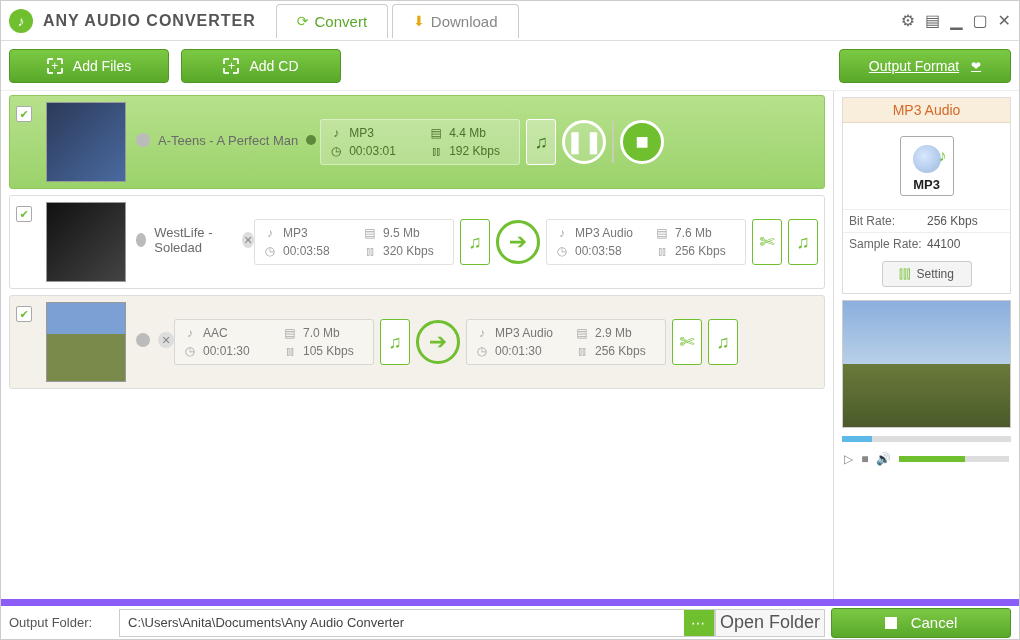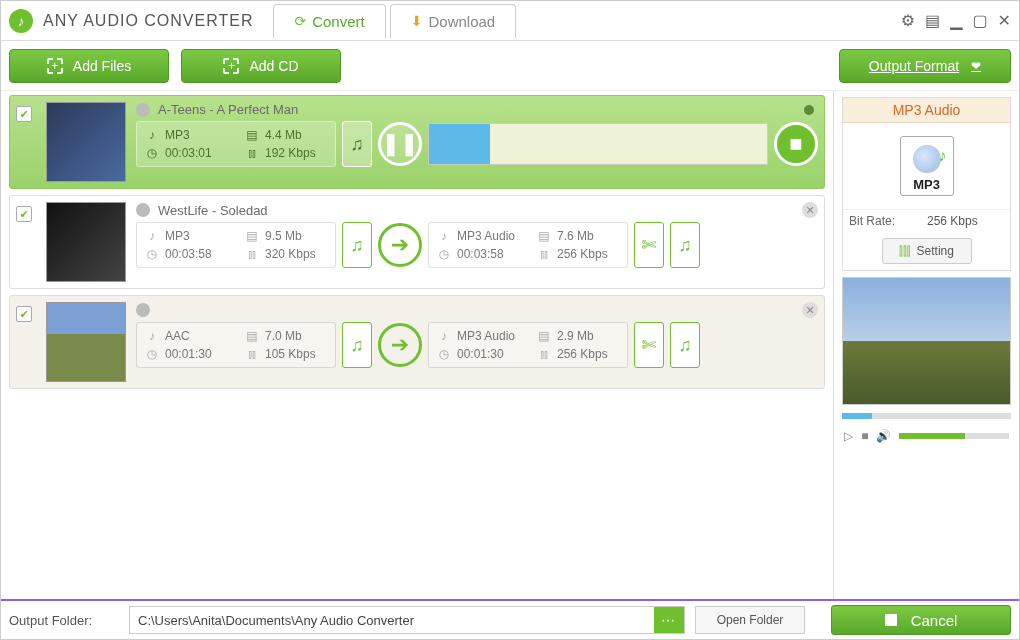--- a/index.html
+++ b/index.html
@@ -1,19 +1,19 @@
 <!DOCTYPE html>
 <html><head>
 <meta charset="utf-8">
 <style>
 * { box-sizing: border-box; margin: 0; padding: 0; font-family: "Segoe UI", Arial, sans-serif; }
 body { width: 1020px; height: 640px; background: #fff; overflow: hidden; border: 1px solid #ccc; }
 .titlebar { height: 40px; display: flex; align-items: center; padding: 0 8px; border-bottom: 1px solid #ddd; }
 .logo { width: 24px; height: 24px; background: #6fbf2f; border-radius: 50%; display: flex; align-items: center; justify-content: center; color: #fff; font-size: 14px; margin-right: 10px; }
-.app-title { font-size: 16px; font-weight: normal; color: #555; letter-spacing: 1px; flex: 0 0 auto; margin-right: 20px; }
+.app-title { font-size: 16px; font-weight: bold; color: #555; letter-spacing: 1px; flex: 0 0 auto; margin-right: 20px; }
 .tabs { display: flex; gap: 4px; }
 .tab { padding: 8px 20px; border: 1px solid #ccc; border-bottom: none; border-radius: 4px 4px 0 0; font-size: 15px; cursor: pointer; display: flex; align-items: center; gap: 6px; color: #888; }
 .tab.active { background: #fff; color: #5aa82a; border-color: #ccc; }
 .tab .ticon { font-size: 14px; }
 .winbtns { margin-left: auto; display: flex; gap: 10px; color: #666; font-size: 16px; }
 .winbtns span { cursor: pointer; }
 .toolbar { height: 50px; display: flex; align-items: center; padding: 7px 8px; gap: 12px; border-bottom: 1px solid #eee; }
 .btn-green { background: linear-gradient(#7bc943,#5aa82a); color: #fff; border: 1px solid #4f9625; border-radius: 4px; height: 34px; display: flex; align-items: center; justify-content: center; gap: 10px; font-size: 14px; cursor: pointer; }
 .btn-green.lg { width: 160px; }
 .bicon { width: 16px; height: 16px; border: 2px dashed rgba(255,255,255,0.9); border-radius: 2px; display: flex; align-items: center; justify-content: center; font-size: 12px; line-height: 1; }
@@ -24,21 +24,21 @@
 .list { flex: 1; padding: 4px 8px; overflow: auto; }
 .row { display: flex; border: 1px solid #ddd; border-radius: 3px; margin-bottom: 6px; padding: 6px; gap: 10px; background: #fff; }
 .row.playing { background: linear-gradient(#b7e18c,#9bd26b); border-color: #8fc95b; }
 .row.alt { background: #f4f1ea; }
 .chkcol { width: 20px; display: flex; align-items: flex-start; padding-top: 4px; }
 .chk { width: 16px; height: 16px; border: 1px solid #aaa; border-radius: 2px; background: #fff; display: flex; align-items: center; justify-content: center; color: #6fbf2f; font-size: 11px; cursor: pointer; }
 .thumb { width: 80px; height: 80px; background: #333; border: 1px solid #999; flex-shrink: 0; }
 .thumb.t1 { background: linear-gradient(135deg,#2b3a5a,#4a6aa0); }
 .thumb.t2 { background: linear-gradient(135deg,#111,#444); }
 .thumb.t3 { background: linear-gradient(#7aa0d4 40%,#7a8a4a 40%); }
-.info { flex: 1; display: flex; flex-direction: column; }
+.info { flex: 1; display: flex; }
 .rowtitle { display: flex; align-items: center; gap: 8px; color: #6a6a6a; font-size: 13px; margin-bottom: 4px; }
 .rowtitle .disc { width: 14px; height: 14px; border-radius: 50%; background: #bbb; display: inline-block; }
 .closex { margin-left: auto; width: 16px; height: 16px; border-radius: 50%; background: #ddd; color: #888; font-size: 11px; display: flex; align-items: center; justify-content: center; cursor: pointer; }
 .dot { width: 10px; height: 10px; border-radius: 50%; background: #5c8a3a; margin-left: auto; margin-right: 4px; }
 .details { display: flex; align-items: center; gap: 6px; }
 .meta { display: grid; grid-template-columns: auto auto; gap: 4px 18px; border: 1px solid rgba(0,0,0,0.12); border-radius: 3px; padding: 6px 8px; background: rgba(255,255,255,0.3); }
 .row.playing .meta { background: rgba(255,255,255,0.22); border-color: rgba(255,255,255,0.4); }
 .mcell { display: flex; align-items: center; gap: 6px; color: #777; font-size: 12px; min-width: 82px; }
 .mcell .mi { color: #aaa; font-size: 12px; width: 14px; text-align: center; }
 .row.playing .mcell, .row.playing .mcell .mi { color: #4a722a; }
@@ -64,26 +64,26 @@
 .proprow .k { width: 78px; color: #666; }
 .settingbtn { margin: 6px auto; width: 90px; height: 26px; border: 1px solid #ccc; background: #f4f4f4; border-radius: 3px; font-size: 12px; display: flex; align-items: center; justify-content: center; gap: 6px; cursor: pointer; color: #555; }
 .sliders { color: #6fbf2f; font-size: 12px; }
 .preview { border: 1px solid #ccc; background: #000; height: 128px; position: relative; overflow: hidden; }
 .preview .sky { position: absolute; inset: 0 0 50% 0; background: linear-gradient(#8ab0dd,#b8cfe8); }
 .preview .ground { position: absolute; inset: 50% 0 0 0; background: linear-gradient(#6a7a3a,#4a5a2a); }
 .seek { height: 6px; background: #ddd; position: relative; margin-top: 2px; }
 .seek .sfill { position: absolute; left: 0; top: 0; bottom: 0; width: 18%; background: #5db9e8; }
 .pcontrols { display: flex; align-items: center; gap: 8px; padding: 4px 2px; color: #888; font-size: 12px; }
 .pcontrols .vol { flex: 1; height: 6px; background: linear-gradient(to right,#6fbf2f 60%,#ddd 60%); }
-.bottombar { height: 40px; border-top: 2px solid #8b5cf6; display: flex; align-items: center; padding: 0 8px; gap: 10px; }
+.bottombar { height: 40px; border-top: 7px solid #8b5cf6; display: flex; align-items: center; padding: 0 8px; }
 .bottombar .lbl { font-size: 13px; color: #555; width: 110px; }
 .pathbox { flex: 1; display: flex; border: 1px solid #ccc; height: 28px; }
 .pathbox input { flex: 1; border: none; padding: 0 8px; font-size: 13px; color: #444; outline: none; }
 .browse { width: 30px; background: #6fbf2f; color: #fff; display: flex; align-items: center; justify-content: center; cursor: pointer; font-size: 14px; letter-spacing: 2px; }
-.openf { width: 110px; height: 28px; border: 1px solid #ccc; background: #f6f6f6; font-size: 12px; color: #555; cursor: pointer; }
+.openf { width: 110px; height: 28px; border: 1px solid #ccc; background: #f6f6f6; font-size: 18px; color: #555; cursor: pointer; }
 .cancel { width: 180px; height: 30px; background: linear-gradient(#7bc943,#5aa82a); border: 1px solid #4f9625; color: #fff; font-size: 15px; display: flex; align-items: center; justify-content: center; gap: 14px; cursor: pointer; border-radius: 3px; }
 .cancel .sq { width: 12px; height: 12px; background: #fff; }
 </style>
 </head>
 <body>
 
 <div class="titlebar">
   <div class="logo">♪</div>
   <div class="app-title">ANY AUDIO CONVERTER</div>
   <div class="tabs">
@@ -283,20 +283,24 @@
       <div class="fmticon">
         <div class="pageicon">
             <span>MP3</span>
           </div>
       </div>
       <div class="proplist">
         <div class="proprow">
             <span class="k">Bit Rate:</span>
             <span>256 Kbps</span>
           </div>
+        <div class="proprow">
+            <span class="k">Sample Rate:</span>
+            <span>44100</span>
+          </div>
       </div>
       <div class="settingbtn">
           <span class="sliders">⫿⫿⫿</span>
           <span>Setting</span>
         </div>
     </div>
     <div class="preview">
         <div class="sky"></div>
         <div class="ground"></div>
       </div>

